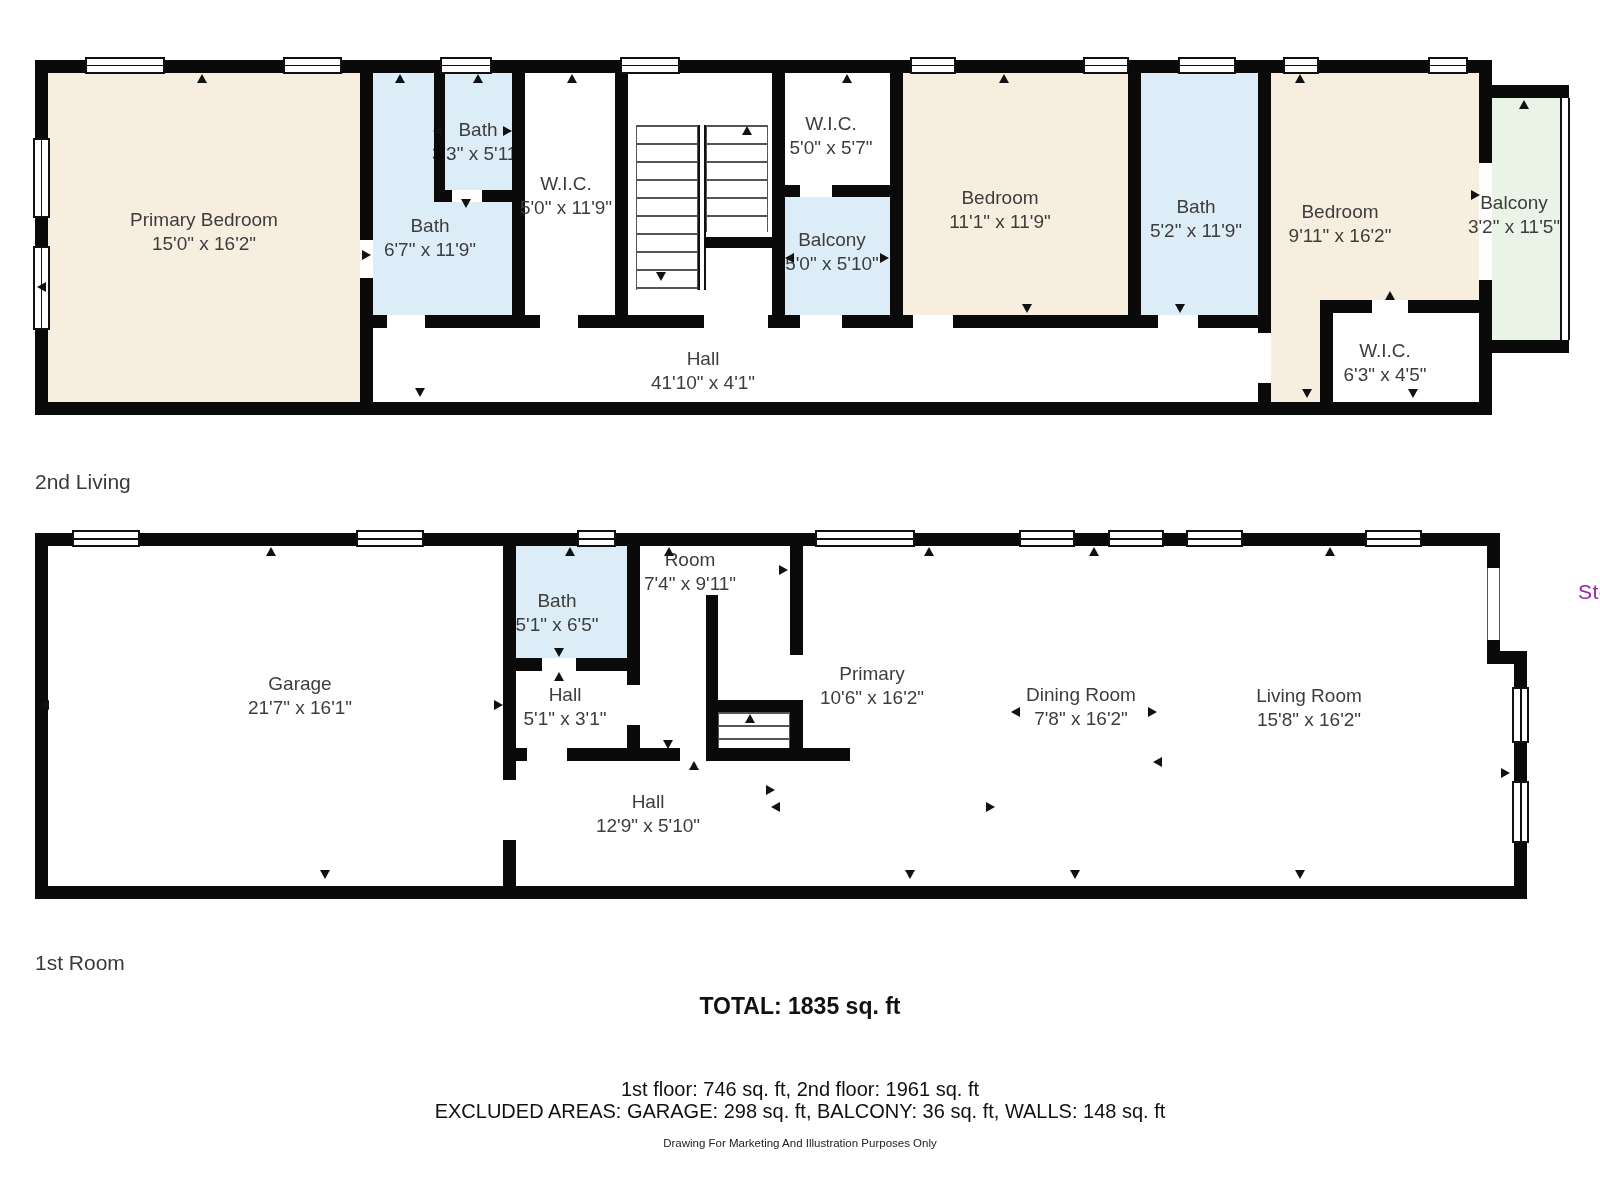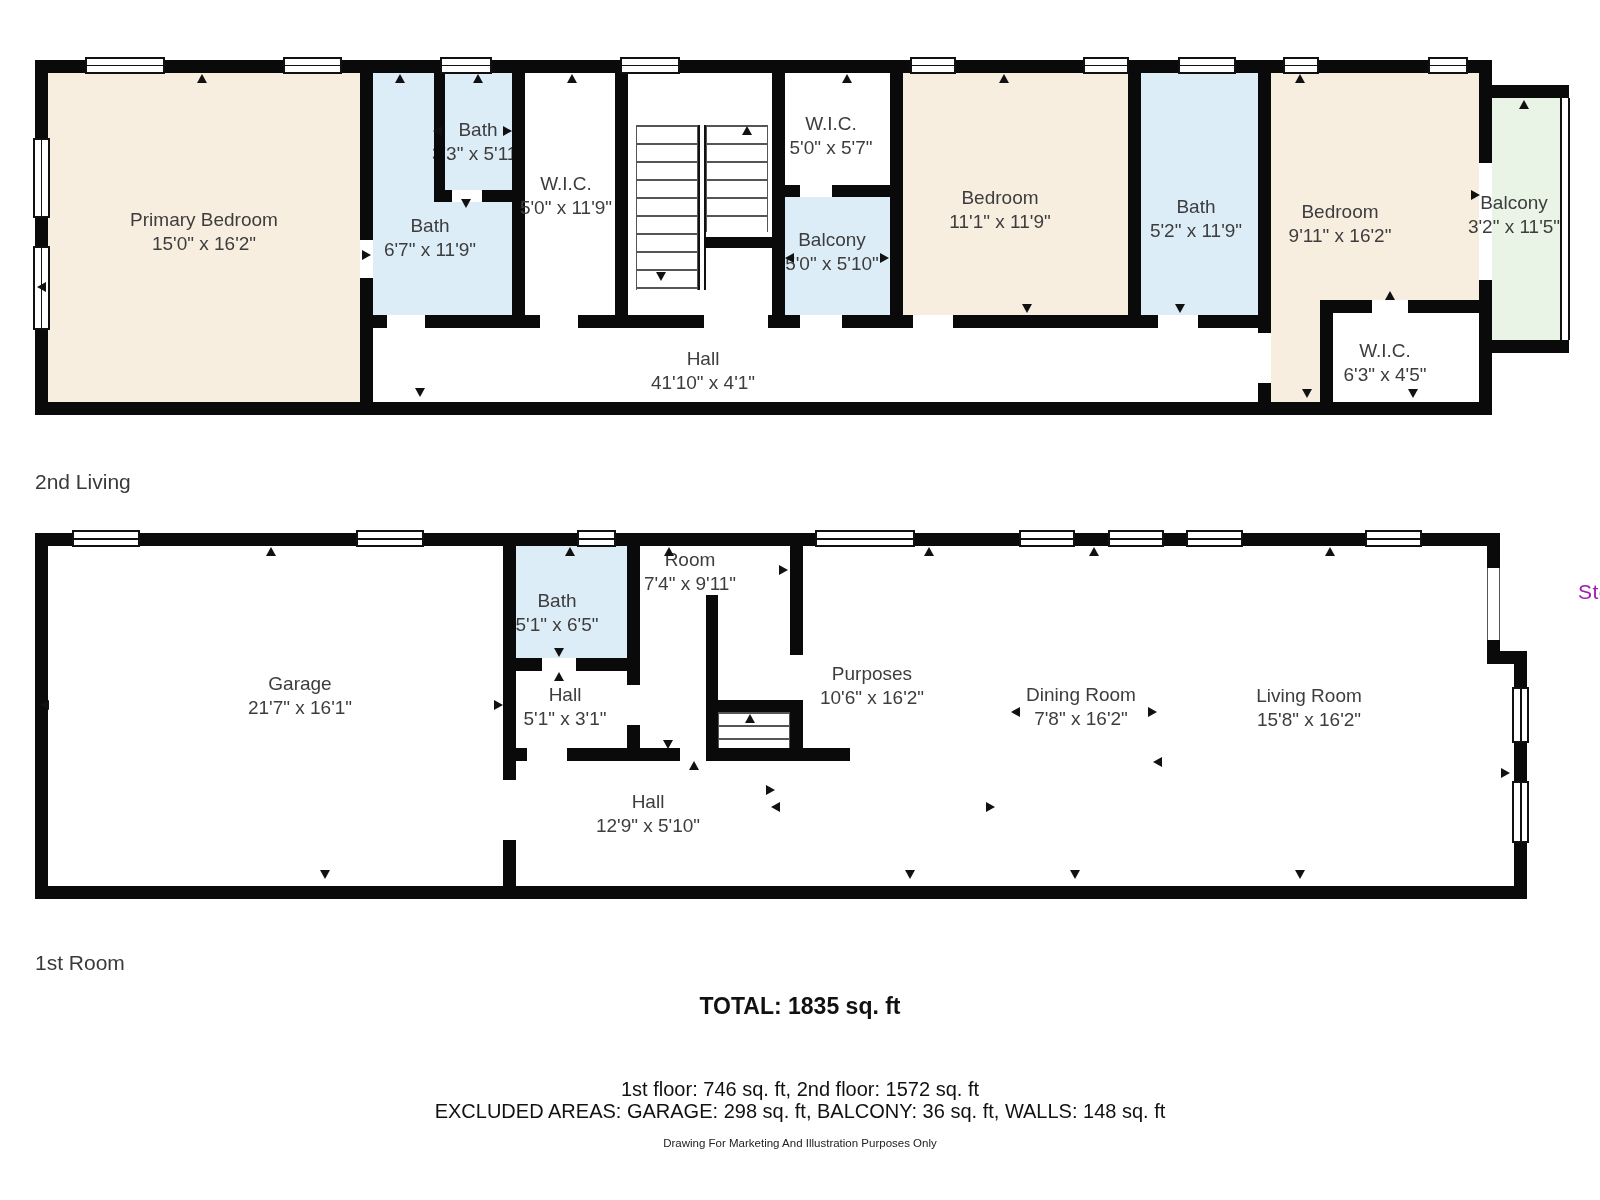--- a/index.html
+++ b/index.html
@@ -227,21 +227,21 @@
     </div>
   <div class="rl" style="left:565px;top:707px">
       <div>Hall</div>
       <div>5'1" x 3'1"</div>
     </div>
   <div class="rl" style="left:690px;top:572px">
       <div>Room</div>
       <div>7'4" x 9'11"</div>
     </div>
   <div class="rl" style="left:872px;top:686px">
-      <div>Purposes</div>
+      <div>Primary</div>
       <div>10'6" x 16'2"</div>
     </div>
   <div class="rl" style="left:1081px;top:707px">
       <div>Dining Room</div>
       <div>7'8" x 16'2"</div>
     </div>
   <div class="rl" style="left:1309px;top:708px">
       <div>Living Room</div>
       <div>15'8" x 16'2"</div>
     </div>
@@ -276,16 +276,16 @@
   <i class="ar ag" style="left:1501px;top:768px"></i>
   <i class="ar ag" style="left:779px;top:565px"></i>
 </div>
 
 <div class="floor-label" style="left:35px;top:951px">1st Room</div>
 
 <div class="watermark">StellarMLS</div>
 
 <div>
   <div class="ftr b" style="top:993px">TOTAL: 1835 sq. ft</div>
-  <div class="ftr m" style="top:1078px">1st floor: 746 sq. ft, 2nd floor: 1572 sq. ft</div>
+  <div class="ftr m" style="top:1078px">1st floor: 746 sq. ft, 2nd floor: 1961 sq. ft</div>
   <div class="ftr m" style="top:1100px">EXCLUDED AREAS: GARAGE: 298 sq. ft, BALCONY: 36 sq. ft, WALLS: 148 sq. ft</div>
   <div class="ftr s" style="top:1137px">Drawing For Marketing And Illustration Purposes Only</div>
 </div>
 
 </body></html>

